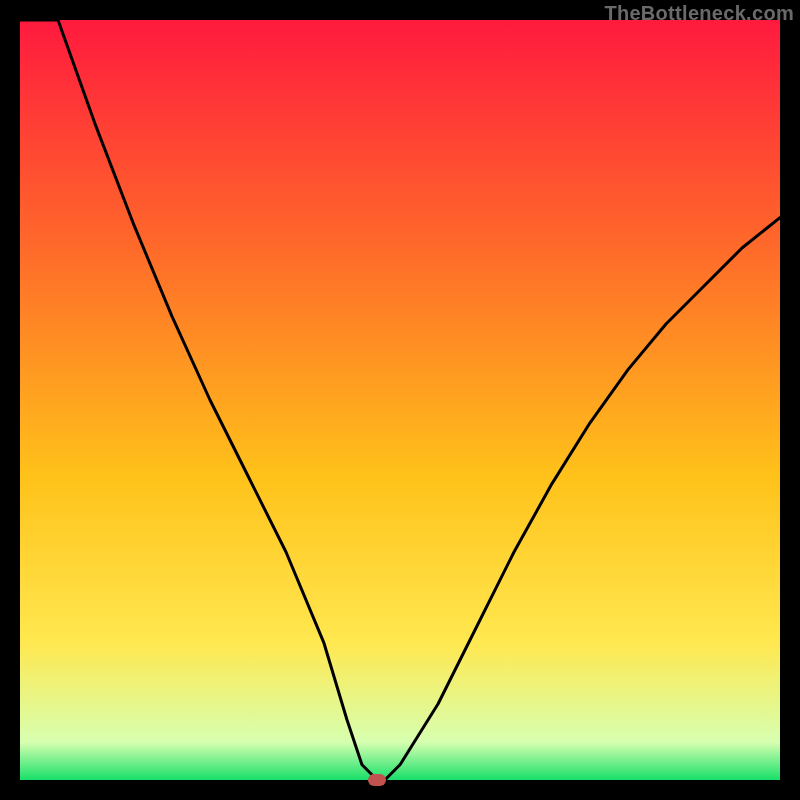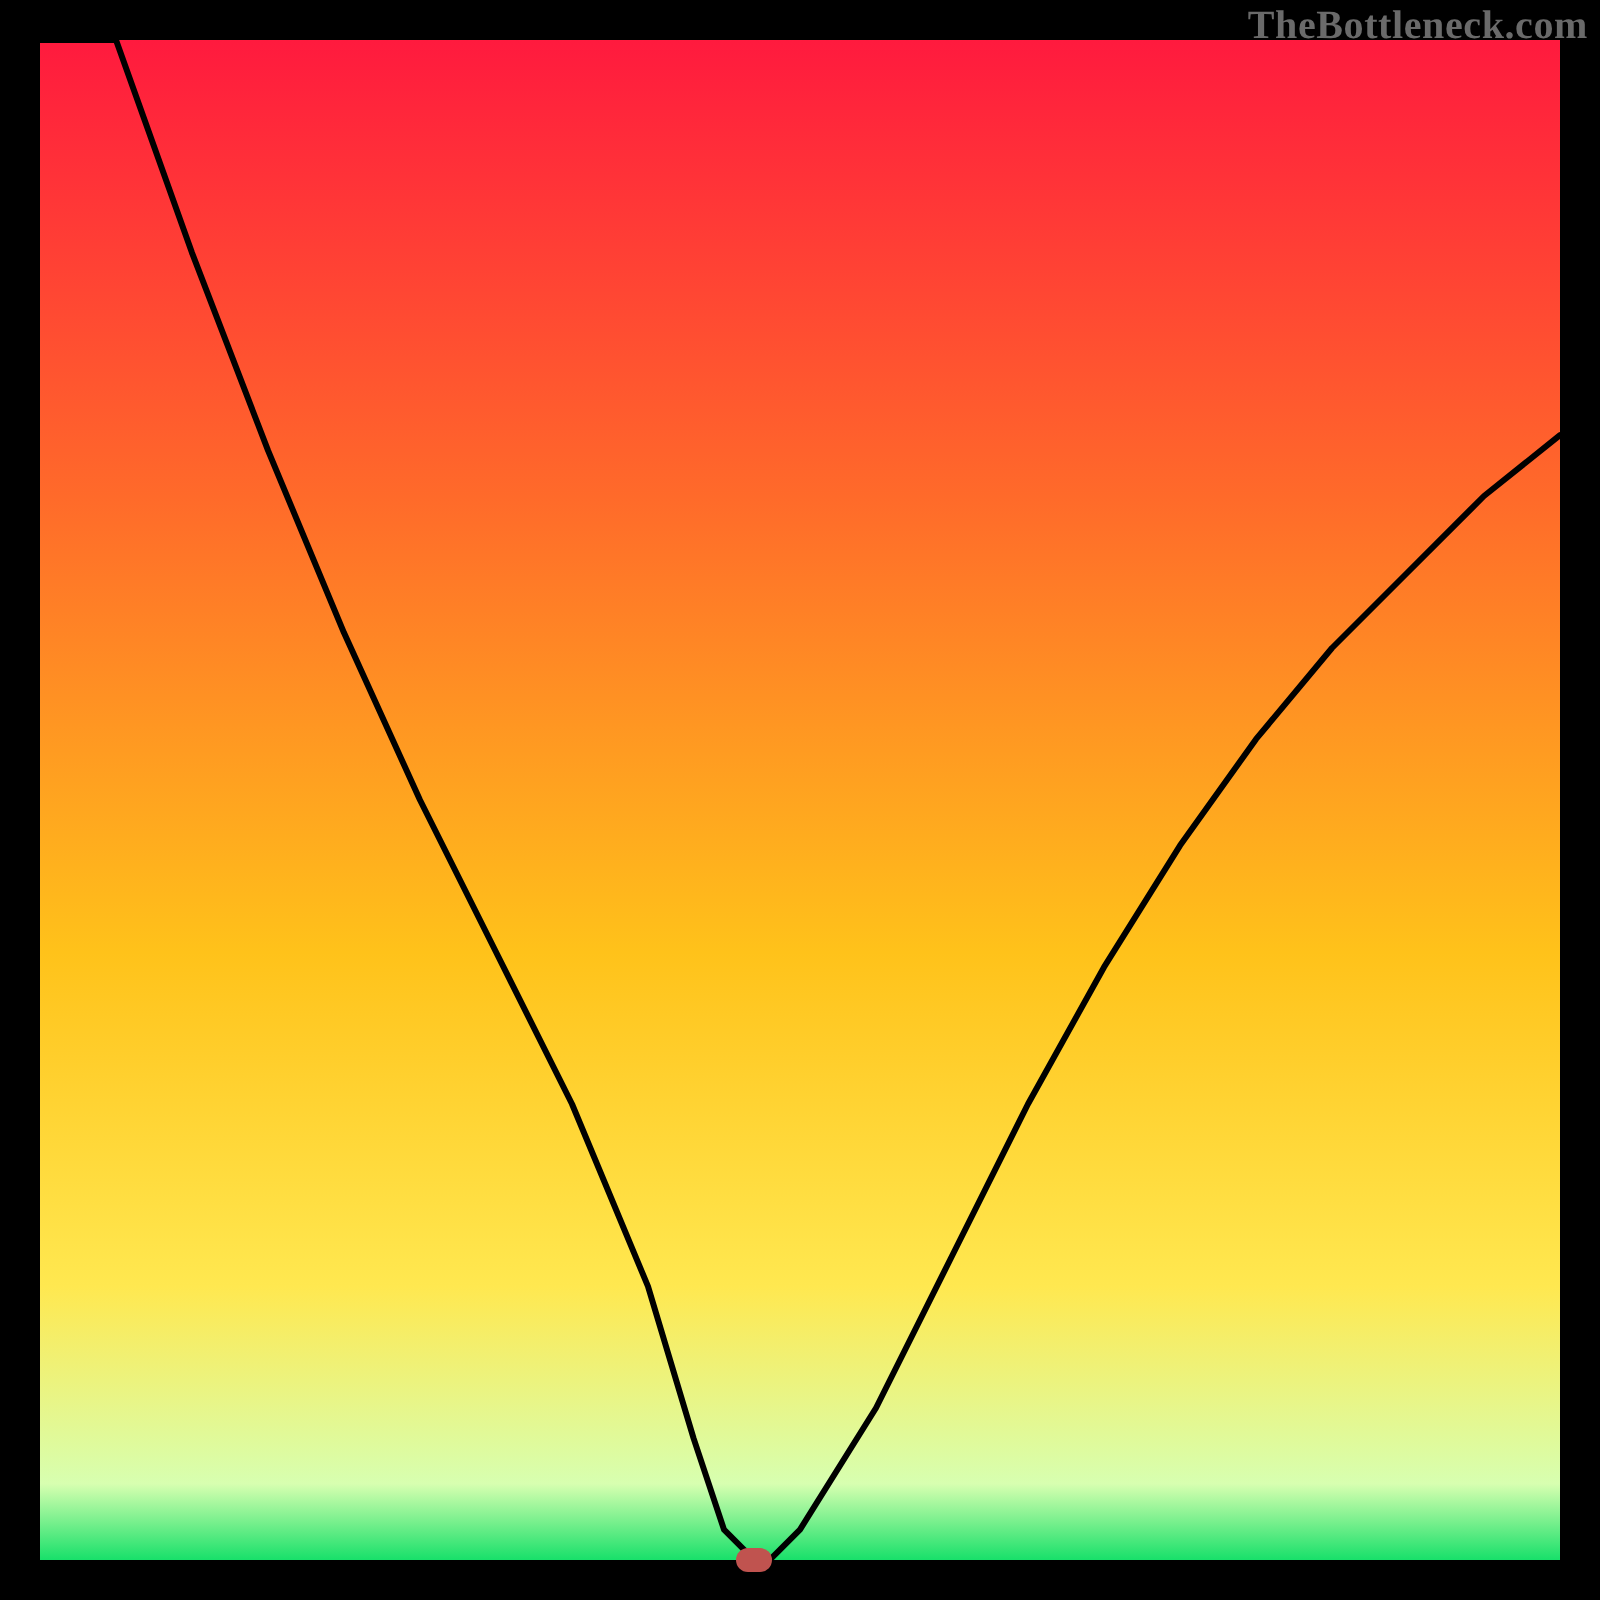--- a/index.html
+++ b/index.html
@@ -30,21 +30,21 @@
       var(--c2) 60%,
       var(--c3) 82%,
       var(--c4) 95%,
       var(--c5) 100%
     );
   }
   .watermark {
     position: absolute;
     top: 2px;
     right: 6px;
-    font-family: Liberation Serif, serif;
+    font-family: Liberation Sans, sans-serif;
     font-size: 20px;
     font-weight: 600;
     color: #6a6a6a;
     letter-spacing: 0.3px;
     user-select: none;
   }
   svg.curve {
     position: absolute;
     left: 0;
     top: 0;

